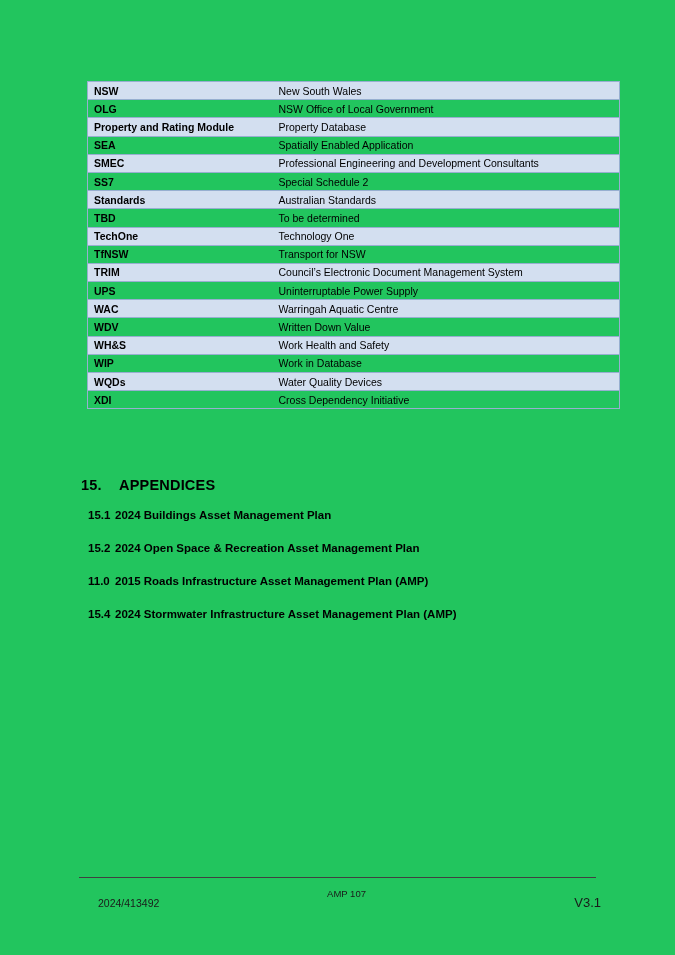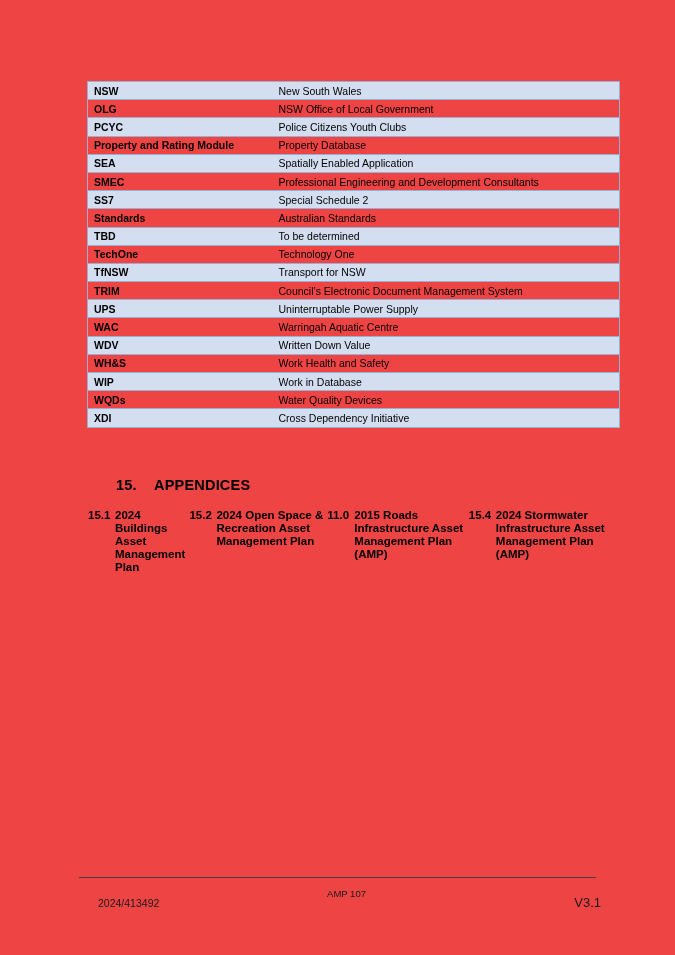--- a/index.html
+++ b/index.html
@@ -11,21 +11,21 @@
     height: 955px;
     background: #ffffff;
     position: relative;
     font-family: "Liberation Sans", sans-serif;
     color: #000000;
     overflow: hidden;
   }
   .page {
     position: absolute;
     inset: 0;
-    background: #ef4444;
+    background: #22c55e;
   }
 
   
   table.glossary {
     position: absolute;
     left: 87px;
     top: 81px;
     width: 533px;
     border-collapse: collapse;
     table-layout: fixed;
@@ -60,27 +60,27 @@
   .heading {
     display: flex;
     font-weight: bold;
     font-size: 14.5px;
     line-height: 17px;
     letter-spacing: 0.2px;
   }
   .h-num {
     width: 38px;
     flex: 0 0 38px;
-    margin-left: 35px;
   }
   .app-items {
     margin-top: 15px;
     margin-left: 7px;
     display: flex;
-    gap: 1px;
+    flex-direction: column;
+    gap: 20px;
   }
   .app-item {
     display: flex;
     font-weight: bold;
     font-size: 11.5px;
     line-height: 13px;
   }
   .i-num {
     width: 27px;
     flex: 0 0 27px;
@@ -136,24 +136,20 @@
         <tr>
           <td class="abbr">NSW</td>
           <td class="meaning">New South Wales</td>
         </tr>
 
         <tr>
           <td class="abbr">OLG</td>
           <td class="meaning">NSW Office of Local Government</td>
         </tr>
 
-        <tr>
-          <td class="abbr">PCYC</td>
-          <td class="meaning">Police Citizens Youth Clubs</td>
-        </tr>
 
         <tr>
           <td class="abbr">Property and Rating Module</td>
           <td class="meaning">Property Database</td>
         </tr>
 
         <tr>
           <td class="abbr">SEA</td>
           <td class="meaning">Spatially Enabled Application</td>
         </tr>

